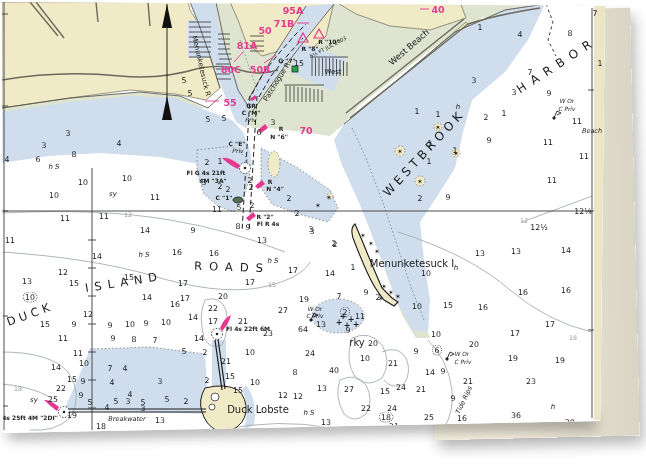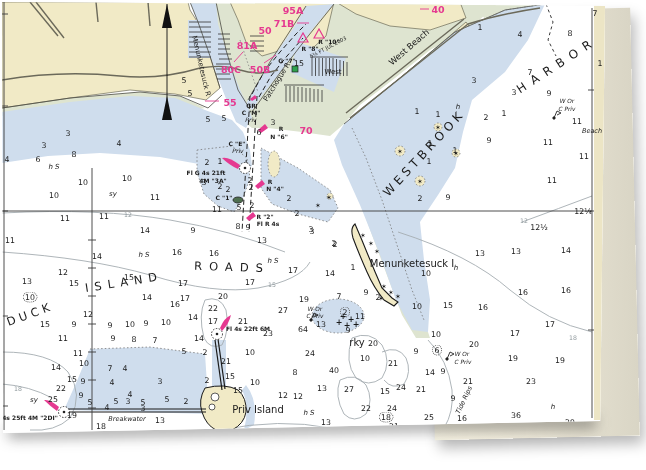--- a/index.html
+++ b/index.html
@@ -204,21 +204,21 @@
       </g>
     </svg>
 
     <div id="text-layer">
         <span class="lbl" style="left: 422px; top: 151px; font-size: 12px; transform: translate(-50%, -50%) rotate(-47deg); letter-spacing: 4px; font-style: normal; font-weight: 400; color: rgb(27, 27, 27);">WESTBROOK</span>
         <span class="lbl" style="left: 555px; top: 63px; font-size: 12px; transform: translate(-50%, -50%) rotate(-33deg); letter-spacing: 7px; font-style: normal; font-weight: 400; color: rgb(27, 27, 27);">HARBOR</span>
         <span class="lbl" style="left: 28px; top: 312px; font-size: 11.5px; transform: translate(-50%, -50%) rotate(-20deg); letter-spacing: 4px; font-style: normal; font-weight: 400; color: rgb(27, 27, 27);">DUCK</span>
         <span class="lbl" style="left: 122px; top: 280px; font-size: 11.5px; transform: translate(-50%, -50%) rotate(-9deg); letter-spacing: 6px; font-style: normal; font-weight: 400; color: rgb(27, 27, 27);">ISLAND</span>
         <span class="lbl" style="left: 230px; top: 265px; font-size: 11.5px; transform: translate(-50%, -50%) rotate(2deg); letter-spacing: 7px; font-style: normal; font-weight: 400; color: rgb(27, 27, 27);">ROADS</span>
         <span class="lbl" style="left: 410px; top: 261px; font-size: 10px; transform: translate(-50%, -50%) rotate(0deg); letter-spacing: 0px; font-style: normal; font-weight: 400; color: rgb(27, 27, 27);">Menunketesuck I</span>
-        <span class="lbl" style="left: 256px; top: 407px; font-size: 10px; transform: translate(-50%, -50%) rotate(0deg); letter-spacing: 0px; font-style: normal; font-weight: 400; color: rgb(27, 27, 27);">Priv Island</span>
+        <span class="lbl" style="left: 256px; top: 407px; font-size: 10px; transform: translate(-50%, -50%) rotate(0deg); letter-spacing: 0px; font-style: normal; font-weight: 400; color: rgb(27, 27, 27);">Duck Lobste</span>
         <span class="lbl" style="left: 407px; top: 45px; font-size: 8.5px; transform: translate(-50%, -50%) rotate(-41deg); letter-spacing: 0px; font-style: normal; font-weight: 400; color: rgb(27, 27, 27);">West Beach</span>
         <span class="lbl" style="left: 199px; top: 64px; font-size: 7px; transform: translate(-50%, -50%) rotate(77deg); letter-spacing: 0px; font-style: normal; font-weight: 400; color: rgb(27, 27, 27);">Menunketesuck R</span>
         <span class="lbl" style="left: 275px; top: 80px; font-size: 7px; transform: translate(-50%, -50%) rotate(-58deg); letter-spacing: 0px; font-style: normal; font-weight: 400; color: rgb(27, 27, 27);">Patchogue R</span>
         <span class="lbl" style="left: 331px; top: 70px; font-size: 7px; transform: translate(-50%, -50%) rotate(0deg); letter-spacing: 0px; font-style: normal; font-weight: 400; color: rgb(27, 27, 27);">West</span>
         <span class="lbl" style="left: 125px; top: 417px; font-size: 6.5px; transform: translate(-50%, -50%) rotate(0deg); letter-spacing: 0px; font-style: italic; font-weight: 400; color: rgb(27, 27, 27);">Breakwater</span>
         <span class="lbl" style="left: 590px; top: 129px; font-size: 6.5px; transform: translate(-50%, -50%) rotate(0deg); letter-spacing: 0px; font-style: italic; font-weight: 400; color: rgb(27, 27, 27);">Beach</span>
         <span class="lbl" style="left: 462px; top: 398px; font-size: 6.5px; transform: translate(-50%, -50%) rotate(-65deg); letter-spacing: 0px; font-style: italic; font-weight: 400; color: rgb(27, 27, 27);">Tide Rips</span>
         <span class="lbl" style="left: 355px; top: 340px; font-size: 10px; transform: translate(-50%, -50%) rotate(0deg); letter-spacing: 0px; font-weight: 400; color: rgb(27, 27, 27);">rky</span>
         <span class="lbl" style="left: 111px; top: 192px; font-size: 7px; transform: translate(-50%, -50%) rotate(0deg); letter-spacing: 0px; font-style: italic; font-weight: 400; color: rgb(27, 27, 27);">sy</span>
         <span class="lbl" style="left: 32px; top: 398px; font-size: 7px; transform: translate(-50%, -50%) rotate(0deg); letter-spacing: 0px; font-style: italic; font-weight: 400; color: rgb(27, 27, 27);">sy</span>

